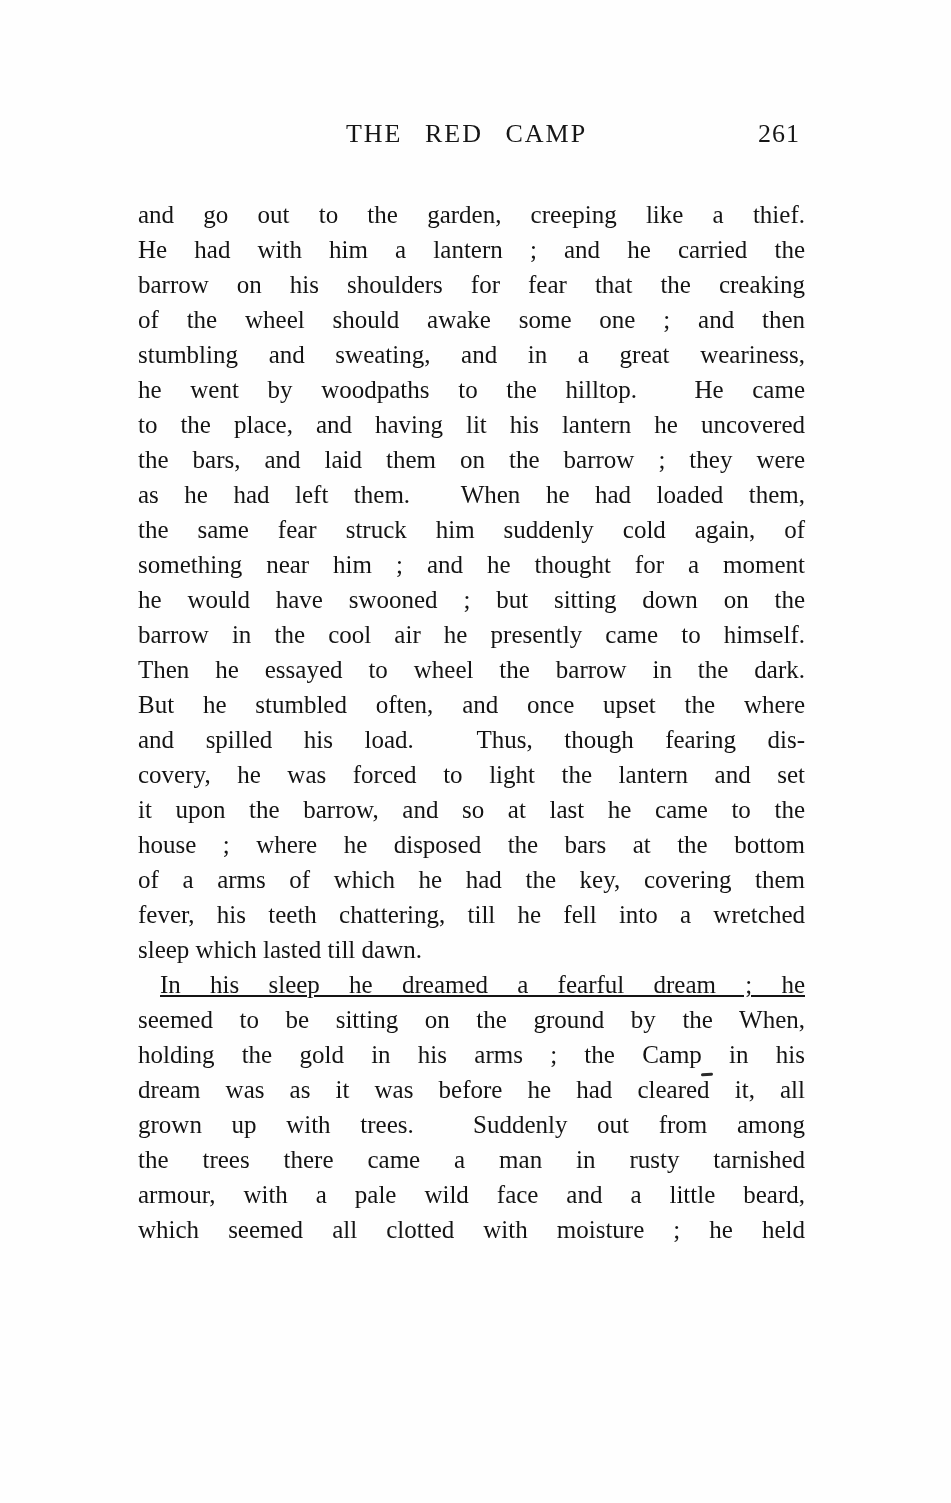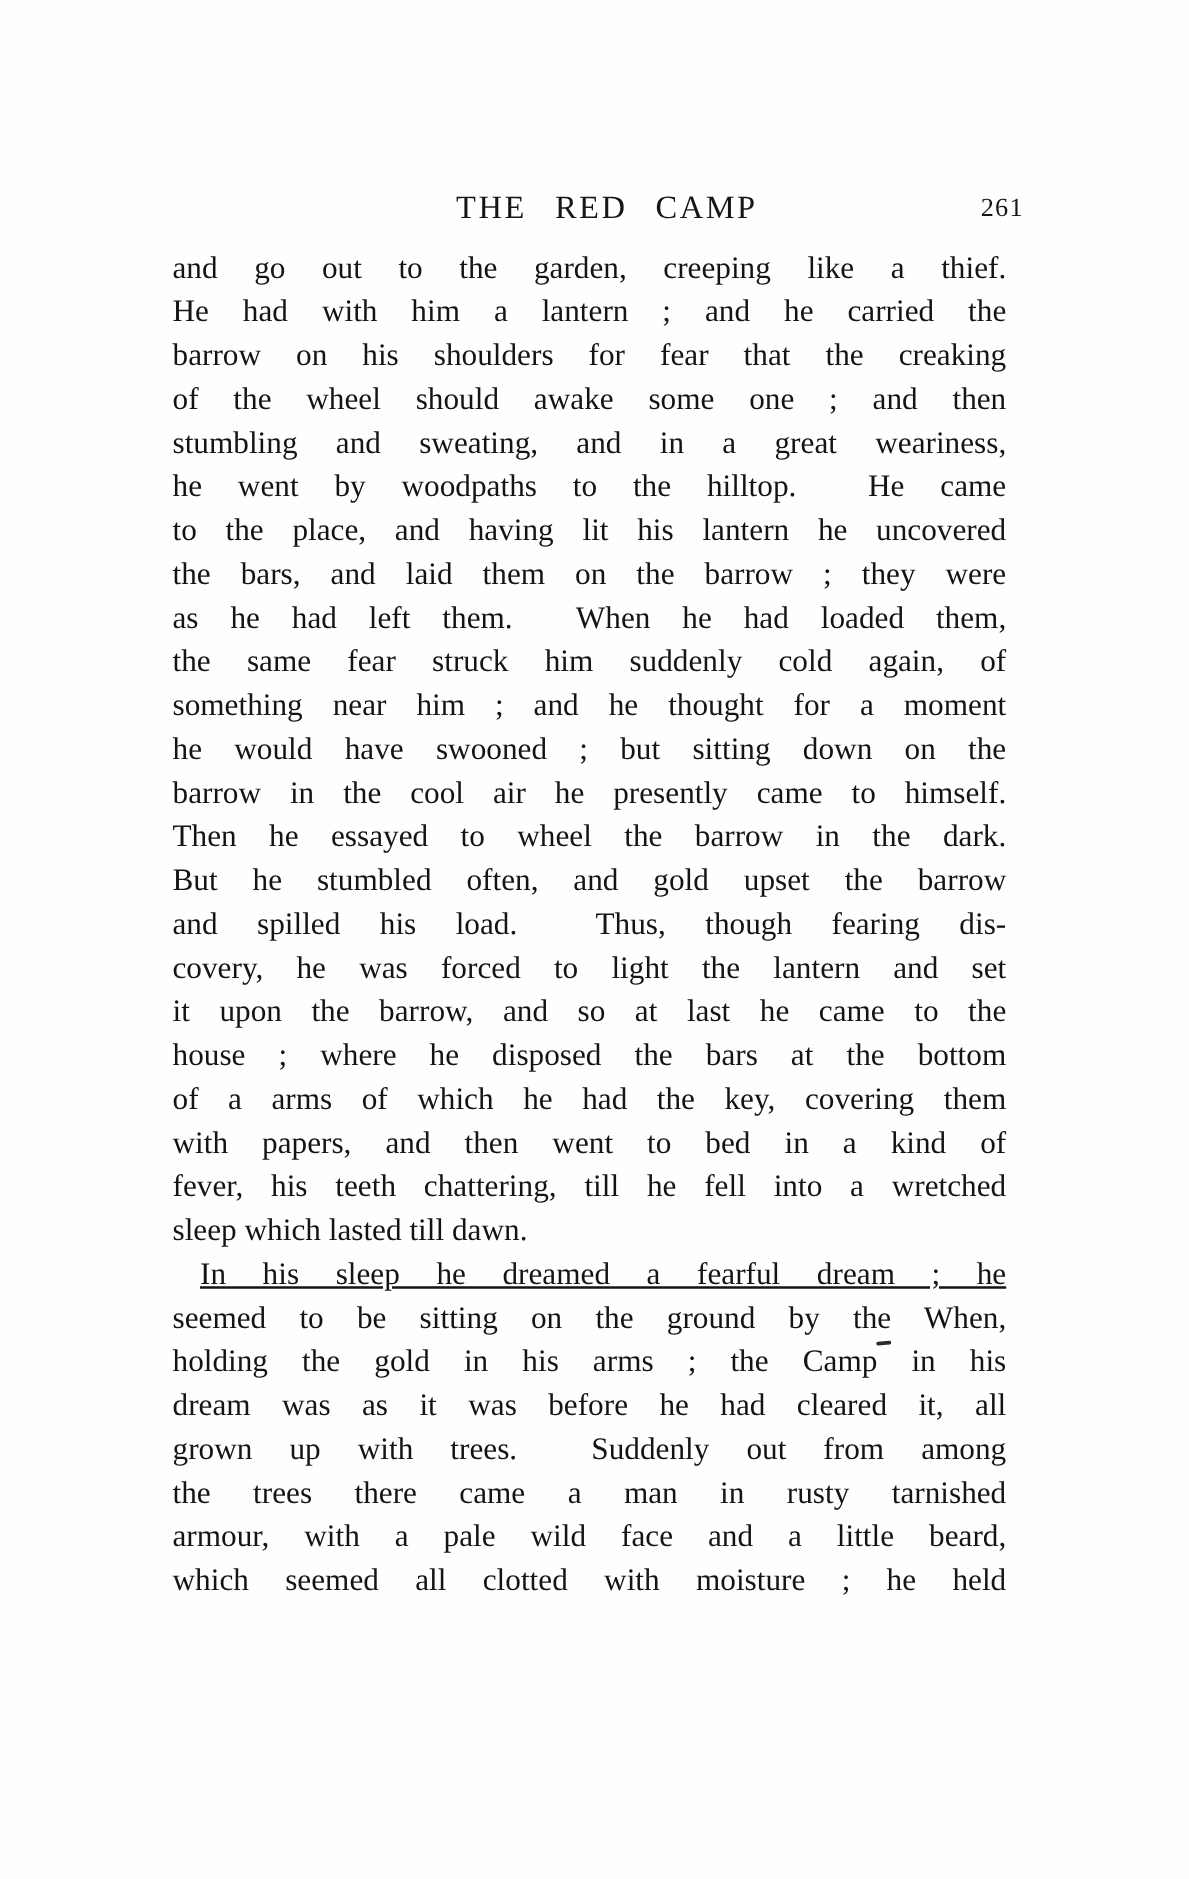--- a/index.html
+++ b/index.html
@@ -11,40 +11,39 @@
     position: relative;
     width: 951px;
     height: 1503px;
     background: #fefefe;
     overflow: hidden;
     font-family: "Liberation Serif", "DejaVu Serif", serif;
     color: #141414;
   }
   .running-head {
     position: absolute;
-    left: 152px;
+    left: 133px;
     top: 119px;
     width: 667px;
     height: 30px;
     line-height: 30px;
-    margin-top: 32px;
   }
   .head-title {
     display: block;
     text-align: center;
     font-size: 26px;
     letter-spacing: 2px;
     word-spacing: 14px;
     color: #161616;
   }
   .page-num {
     position: absolute;
     right: 0;
     top: 0;
-    font-size: 21px;
+    font-size: 26px;
     letter-spacing: 1px;
     color: #161616;
   }
   .text-block {
     position: absolute;
     left: 138px;
     top: 173px;
     width: 667px;
     font-size: 25px;
     margin-top: 24px;
@@ -94,27 +93,26 @@
     <div class="line">stumbling and sweating, and in a great weariness,</div>
     <div class="line">he went by woodpaths to the hilltop.&nbsp; He came</div>
     <div class="line">to the place, and having lit his lantern he uncovered</div>
     <div class="line">the bars, and laid them on the barrow ; they were</div>
     <div class="line">as he had left them.&nbsp; When he had loaded them,</div>
     <div class="line">the same fear struck him suddenly cold again, of</div>
     <div class="line">something near him ; and he thought for a moment</div>
     <div class="line">he would have swooned ; but sitting down on the</div>
     <div class="line">barrow in the cool air he presently came to himself.</div>
     <div class="line">Then he essayed to wheel the barrow in the dark.</div>
-    <div class="line">But he stumbled often, and gold upset the barrow</div>
+    <div class="line">But he stumbled often, and once upset the where</div>
     <div class="line">and spilled his load.&nbsp; Thus, though fearing dis-</div>
     <div class="line">covery, he was forced to light the lantern and set</div>
     <div class="line">it upon the barrow, and so at last he came to the</div>
     <div class="line">house ; where he disposed the bars at the bottom</div>
     <div class="line">of a arms of which he had the key, covering them</div>
-    <div class="line">with papers, and then went to bed in a kind of</div>
     <div class="line">fever, his teeth chattering, till he fell into a wretched</div>
     <div class="line flush">sleep which lasted till dawn.</div>
 
     <div class="line indent">In his sleep he dreamed a fearful dream ; he</div>
     <div class="line">seemed to be sitting on the ground by the When,</div>
     <div class="line">holding the gold in his arms ; the Camp in his</div>
     <div class="line">dream was as it was before he had cleared it, all</div>
     <div class="line">grown up with trees.&nbsp; Suddenly out from among</div>
     <div class="line">the trees there came a man in rusty tarnished</div>
     <div class="line">armour, with a pale wild face and a little beard,</div>

